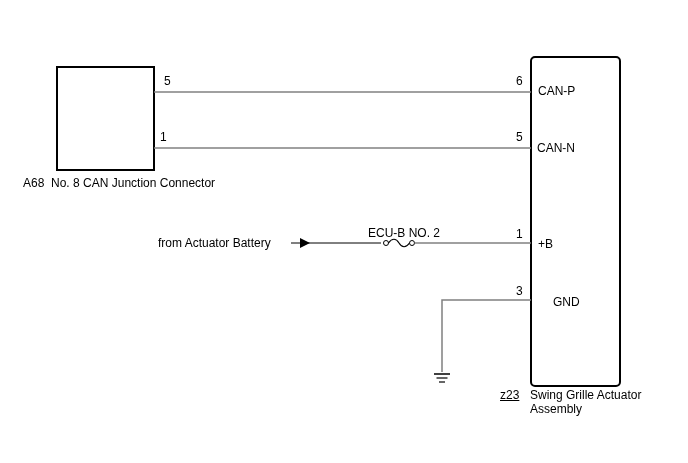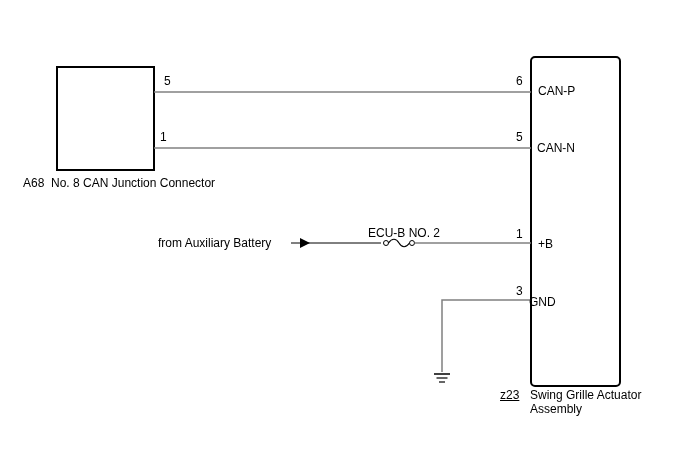--- a/index.html
+++ b/index.html
@@ -47,20 +47,20 @@
 </div>
 
 <span class="lbl" style="left:516px; top:75px;">6</span>
 <span class="lbl" style="left:516px; top:131px;">5</span>
 <span class="lbl" style="left:516px; top:228px;">1</span>
 <span class="lbl" style="left:516px; top:285px;">3</span>
 
 <span class="lbl" style="left:538px; top:85px;text-align:center;">CAN-P</span>
 <span class="lbl" style="left:537px; top:142px;">CAN-N</span>
 <span class="lbl" style="left:538px; top:238px;">+B</span>
-<span class="lbl" style="left:529px; top:296px;">GND</span>
+<span class="lbl" style="left:553px; top:296px;">GND</span>
 
-<span class="lbl" style="left:158px; top:237px;">from Auxiliary Battery</span>
+<span class="lbl" style="left:158px; top:237px;">from Actuator Battery</span>
 <span class="lbl" style="left:368px; top:227px;">ECU-B NO. 2</span>
 
 <span class="lbl" style="left:500px; top:389px;text-decoration:underline;">z23</span>
 <span class="lbl" style="left:530px; top:389px;">Swing Grille Actuator</span>
 <span class="lbl" style="left:530px; top:403px;">Assembly</span>
 
 </body></html>

